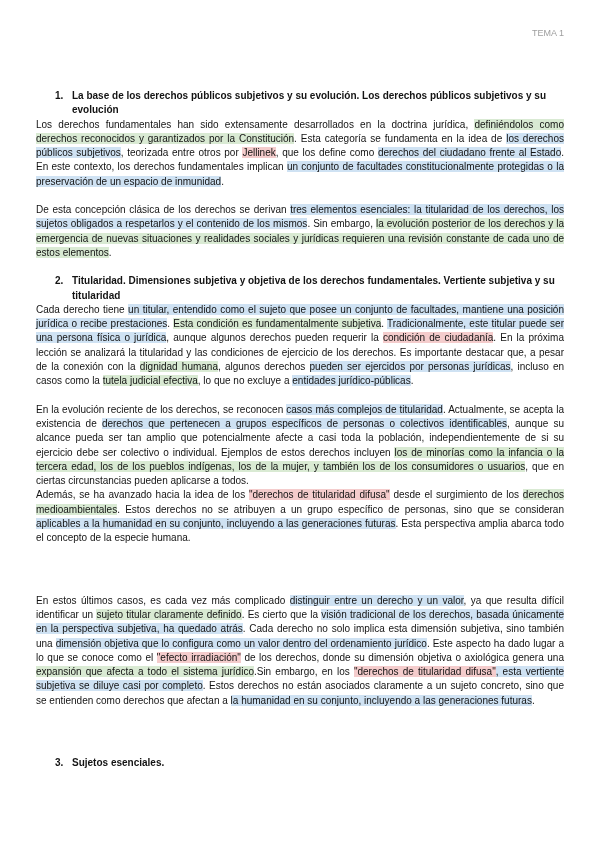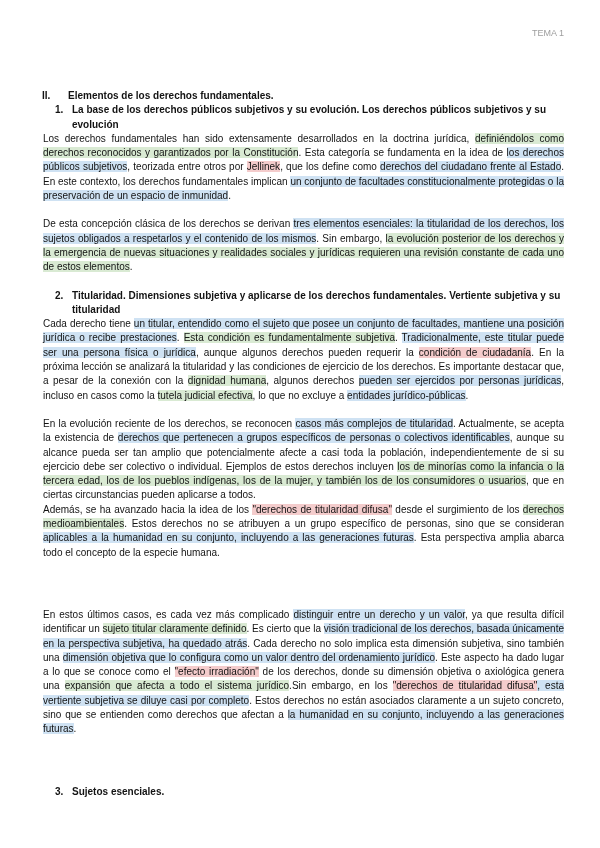--- a/index.html
+++ b/index.html
@@ -36,49 +36,45 @@
     margin: 0 0 0 6px;
   }
   .heading .h-num { flex: 0 0 26px; }
   .heading .h-text { flex: 1; }
   .heading.sub { margin-left: 19px; }
   .heading.sub .h-num { flex: 0 0 17px; }
   .para {
     font-size: 10px;
     line-height: 14.3px;
     text-align: justify;
-    margin: 0 0 14px 7px;
+    margin: 0 0 14px 0;
   }
   .para.tight { margin-bottom: 0; }
   .hl-blue  { background: var(--hl-blue,  #cfe2f3); }
   .hl-green { background: var(--hl-green, #d9ead3); }
   .hl-red   { background: var(--hl-red,   #f4cccc); }
   .spacer-large { height: 34px; }
 </style>
 </head>
 <body>
 
 <div class="page">
   <div class="page-header">
     <span>TEMA 1</span>
   </div>
   <div class="doc-body">
-      <div class="heading">
-        <span class="h-num">II.</span>
-        <span class="h-text">Elementos de los derechos fundamentales.</span>
-      </div>
       <div class="heading sub">
         <span class="h-num">1.</span>
         <span class="h-text">La base de los derechos públicos subjetivos y su evolución. Los derechos públicos subjetivos y su evolución</span>
       </div>
       <p class="para"><span>Los derechos fundamentales han sido extensamente desarrollados en la doctrina jurídica, </span><span class="hl-green">definiéndolos como derechos reconocidos y garantizados por la Constitución</span><span>. Esta categoría se fundamenta en la idea de </span><span class="hl-blue">los derechos públicos subjetivos</span><span>, teorizada entre otros por </span><span class="hl-red">Jellinek</span><span>, que los define como </span><span class="hl-blue">derechos del ciudadano frente al Estado</span><span>. En este contexto, los derechos fundamentales implican </span><span class="hl-blue">un conjunto de facultades constitucionalmente protegidas o la preservación de un espacio de inmunidad</span><span>.</span></p>
       <p class="para"><span>De esta concepción clásica de los derechos se derivan </span><span class="hl-blue">tres elementos esenciales: la titularidad de los derechos, los sujetos obligados a respetarlos y el contenido de los mismos</span><span>. Sin embargo, </span><span class="hl-green">la evolución posterior de los derechos y la emergencia de nuevas situaciones y realidades sociales y jurídicas requieren una revisión constante de cada uno de estos elementos</span><span>.</span></p>
       <div class="heading sub">
         <span class="h-num">2.</span>
-        <span class="h-text">Titularidad. Dimensiones subjetiva y aplicarse de los derechos fundamentales. Vertiente subjetiva y su titularidad</span>
+        <span class="h-text">Titularidad. Dimensiones subjetiva y objetiva de los derechos fundamentales. Vertiente subjetiva y su titularidad</span>
       </div>
       <p class="para"><span>Cada derecho tiene </span><span class="hl-blue">un titular, entendido como el sujeto que posee un conjunto de facultades, mantiene una posición jurídica o recibe prestaciones</span><span>. </span><span class="hl-green">Esta condición es fundamentalmente subjetiva</span><span>. </span><span class="hl-blue">Tradicionalmente, este titular puede ser una persona física o jurídica</span><span>, aunque algunos derechos pueden requerir la </span><span class="hl-red">condición de ciudadanía</span><span>. En la próxima lección se analizará la titularidad y las condiciones de ejercicio de los derechos. Es importante destacar que, a pesar de la conexión con la </span><span class="hl-green">dignidad humana</span><span>, algunos derechos </span><span class="hl-blue">pueden ser ejercidos por personas jurídicas</span><span>, incluso en casos como la </span><span class="hl-green">tutela judicial efectiva</span><span>, lo que no excluye a </span><span class="hl-blue">entidades jurídico-públicas</span><span>.</span></p>
       <p class="para tight"><span>En la evolución reciente de los derechos, se reconocen </span><span class="hl-blue">casos más complejos de titularidad</span><span>. Actualmente, se acepta la existencia de </span><span class="hl-blue">derechos que pertenecen a grupos específicos de personas o colectivos identificables</span><span>, aunque su alcance pueda ser tan amplio que potencialmente afecte a casi toda la población, independientemente de si su ejercicio debe ser colectivo o individual. Ejemplos de estos derechos incluyen </span><span class="hl-green">los de minorías como la infancia o la tercera edad, los de los pueblos indígenas, los de la mujer, y también los de los consumidores o usuarios</span><span>, que en ciertas circunstancias pueden aplicarse a todos.</span></p>
       <p class="para"><span>Además, se ha avanzado hacia la idea de los </span><span class="hl-red">"derechos de titularidad difusa"</span><span> desde el surgimiento de los </span><span class="hl-green">derechos medioambientales</span><span>. Estos derechos no se atribuyen a un grupo específico de personas, sino que se consideran </span><span class="hl-blue">aplicables a la humanidad en su conjunto, incluyendo a las generaciones futuras</span><span>. Esta perspectiva amplia abarca todo el concepto de la especie humana.</span></p>
       <div class="spacer-large"></div>
       <p class="para"><span>En estos últimos casos, es cada vez más complicado </span><span class="hl-blue">distinguir entre un derecho y un valor</span><span>, ya que resulta difícil identificar un </span><span class="hl-green">sujeto titular claramente definido</span><span>. Es cierto que la </span><span class="hl-blue">visión tradicional de los derechos, basada únicamente en la perspectiva subjetiva, ha quedado atrás</span><span>. Cada derecho no solo implica esta dimensión subjetiva, sino también una </span><span class="hl-blue">dimensión objetiva que lo configura como un valor dentro del ordenamiento jurídico</span><span>. Este aspecto ha dado lugar a lo que se conoce como el </span><span class="hl-red">"efecto irradiación"</span><span> de los derechos, donde su dimensión objetiva o axiológica genera una </span><span class="hl-green">expansión que afecta a todo el sistema jurídico</span><span>.Sin embargo, en los </span><span class="hl-red">"derechos de titularidad difusa"</span><span class="hl-blue">, esta vertiente subjetiva se diluye casi por completo</span><span>. Estos derechos no están asociados claramente a un sujeto concreto, sino que se entienden como derechos que afectan a </span><span class="hl-blue">la humanidad en su conjunto, incluyendo a las generaciones futuras</span><span>.</span></p>
       <div class="spacer-large"></div>
       <div class="heading sub">
         <span class="h-num">3.</span>
         <span class="h-text">Sujetos esenciales.</span>

